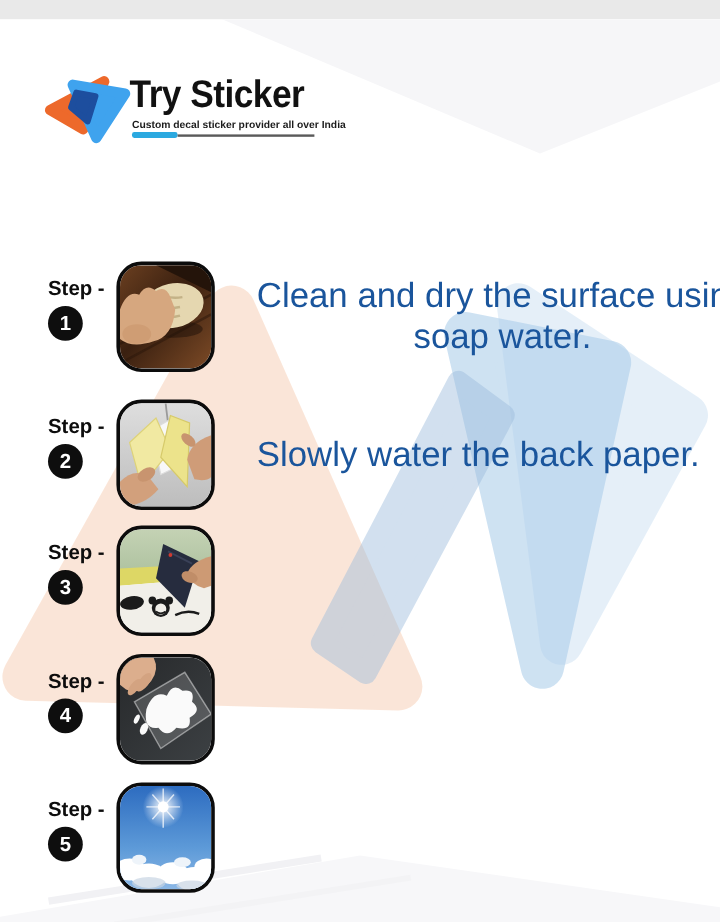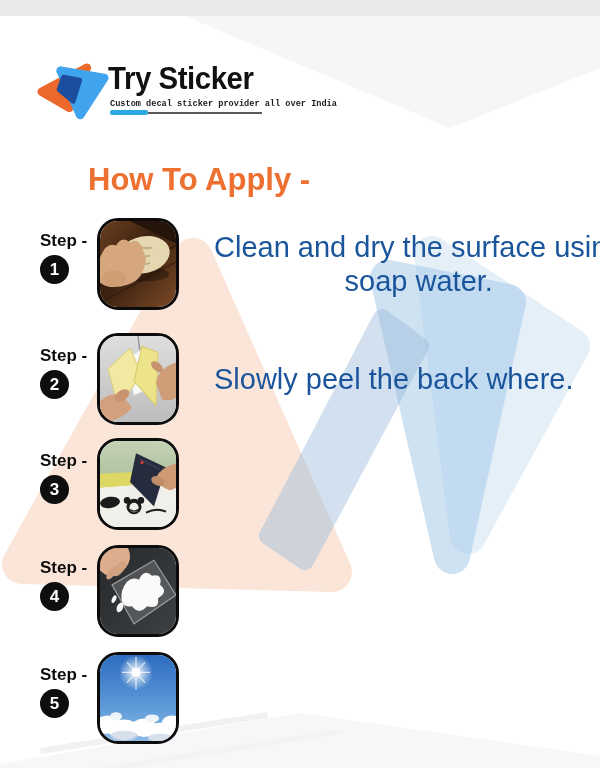--- a/index.html
+++ b/index.html
@@ -11,21 +11,21 @@
   .bg-svg{position:absolute;left:0;top:0;width:600px;height:768px;z-index:0;}
   
   .logo-mark{position:absolute;left:36px;top:46px;width:74px;height:58px;z-index:3;}
   .brand{
     position:absolute;left:108px;top:44px;z-index:3;
     font-size:32px;font-weight:bold;color:#111111;letter-spacing:-0.5px;
     transform:scaleX(.92);transform-origin:left top;white-space:pre;
   }
   .tagline{
     position:absolute;left:110px;top:83px;z-index:3;
-    font-size:8.6px;font-weight:bold;color:#1c1c1c;white-space:pre;font-family:Liberation Mono, monospace;
+    font-size:8.6px;font-weight:bold;color:#1c1c1c;white-space:pre;
   }
   .brand-rule-accent{position:absolute;left:110px;top:94px;width:38px;height:5px;background:#2BA9E0;border-radius:2px;z-index:3;}
   .brand-rule-line{position:absolute;left:148px;top:96px;width:114px;height:2px;background:#5a5a5a;z-index:3;}
   
   .heading{
     position:absolute;left:88px;top:146px;z-index:3;
     font-size:31px;font-weight:bold;color:#ED7031;white-space:pre;
   }
   
   .step{position:absolute;left:12px;width:600px;height:96px;z-index:2;text-align:center;}
@@ -69,21 +69,20 @@
   <svg class="logo-mark" viewBox="0 0 100 80" aria-hidden="true">
     <path d="M69,8 L7,41 L45,63 Z" fill="#ED692B" stroke="#ED692B" stroke-width="12" stroke-linejoin="round"></path>
     <path d="M33,12 L93,22 L60,73 Z" fill="#3FA3EE" stroke="#3FA3EE" stroke-width="12" stroke-linejoin="round"></path>
     <path d="M37,21 L59,25 L50,54 L31,38 Z" fill="#1D4E9E" stroke="#1D4E9E" stroke-width="7" stroke-linejoin="round"></path>
   </svg>
   <div class="brand">Try Sticker</div>
   <div class="tagline">Custom decal sticker provider all over India</div>
   <div class="brand-rule-accent"></div>
   <div class="brand-rule-line"></div>
 
-  <div class="heading">How To Apply -</div>
 
   <div class="step" style="top:202px">
     <div class="step-label">Step -</div>
     <div class="step-num">1</div>
     <div class="thumb">
       <svg viewBox="0 0 76 84" preserveAspectRatio="none">
         <defs>
           <linearGradient id="wood" x1="0" y1="0" x2="1" y2="1">
             <stop offset="0" stop-color="#6b3f20"></stop>
               <stop offset="0.45" stop-color="#3a2010"></stop>
@@ -120,21 +119,21 @@
         <path d="M38,0 L40,16" stroke="#9a9a9a" stroke-width="1.5"></path>
         <path d="M26,22 L44,12 L56,48 L34,58 Z" fill="#f8f8f8" stroke="#dcdcdc"></path>
         <path d="M8,32 L30,12 L42,38 L18,68 Z" fill="#f1e9a2" stroke="#ddd27a" stroke-width="1"></path>
         <path d="M42,10 L58,16 L56,68 L34,44 Z" fill="#ece38b" stroke="#d6ca6a" stroke-width="1"></path>
         <path d="M0,64 Q12,52 24,60 L32,70 Q20,84 0,84 Z" fill="#d2a07c"></path>
         <ellipse cx="22" cy="58" rx="8" ry="5" fill="#c8946f" transform="rotate(-30 22 58)"></ellipse>
         <path d="M76,26 Q58,32 56,46 L62,62 Q72,64 76,60 Z" fill="#cf9c78"></path>
         <ellipse cx="57" cy="30" rx="7" ry="4" fill="#c8946f" transform="rotate(40 57 30)"></ellipse>
       </svg>
     </div>
-    <div class="step-text">Slowly peel the back where.</div>
+    <div class="step-text">Slowly water the back paper.</div>
   </div>
 
   <div class="step" style="top:422px">
     <div class="step-label">Step -</div>
     <div class="step-num">3</div>
     <div class="thumb">
       <svg viewBox="0 0 76 84" preserveAspectRatio="none">
         <defs>
           <linearGradient id="grn" x1="0" y1="0" x2="0" y2="1">
             <stop offset="0" stop-color="#c4d2b4"></stop>

